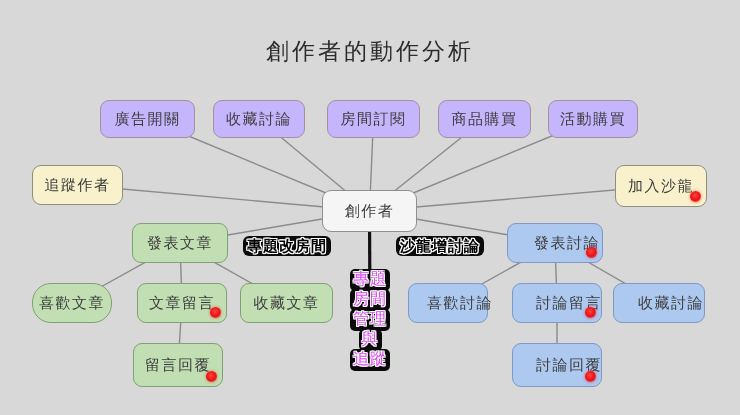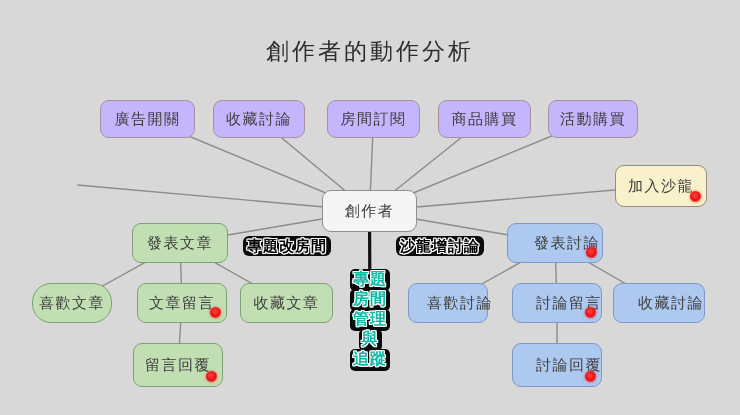--- a/index.html
+++ b/index.html
@@ -112,23 +112,23 @@
     display: flex;
     flex-direction: column;
     align-items: center;
   }
   #lbl-vertical .vline {
     background: #0a0a0a;
     border-radius: 5px;
     padding: 0 3px 1px 3px;
     margin: -1px 0;
     font-size: 16px;
-    font-weight: 700;
+    font-weight: 400;
     letter-spacing: 1px;
-    color: #14b8a6;
+    color: #d946ef;
     white-space: nowrap;
     text-shadow:
       -1px -1px 0 #fff, 1px -1px 0 #fff,
       -1px  1px 0 #fff, 1px  1px 0 #fff,
        0   -1px 0 #fff, 0    1px 0 #fff,
       -1px  0   0 #fff, 1px  0   0 #fff;
   }
 </style>
 </head>
 <body>
@@ -171,20 +171,23 @@
   <div class="node pink" id="n-room_subscribe">
     <span class="nlabel">房間訂閱</span>
   </div>
   <div class="node pink" id="n-product_purchase">
     <span class="nlabel">商品購買</span>
   </div>
   <div class="node pink" id="n-event_purchase">
     <span class="nlabel">活動購買</span>
   </div>
 
+  <div class="node yellow" id="n-follow_author">
+    <span class="nlabel">追蹤作者</span>
+  </div>
   <div class="node yellow" id="n-join_salon">
     <span class="nlabel">加入沙龍</span>
   <span class="red-dot"></span>
     </div>
 
   <div class="node green" id="n-publish_article">
     <span class="nlabel">發表文章</span>
   </div>
   <div class="node green" id="n-like_article">
     <span class="nlabel">喜歡文章</span>

